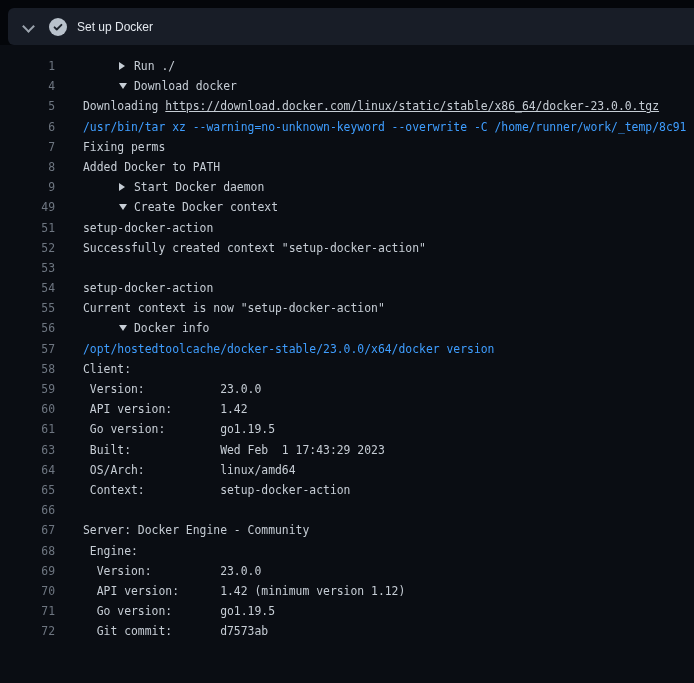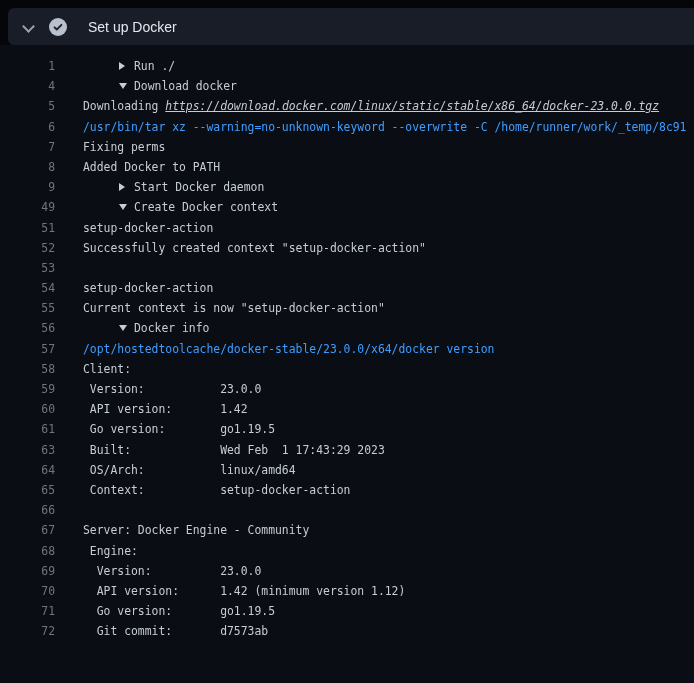--- a/index.html
+++ b/index.html
@@ -34,23 +34,23 @@
     border-right:2px solid var(--chevron);border-bottom:2px solid var(--chevron);
     transform:rotate(45deg);
   }
   .check{
     width:18px;height:18px;border-radius:50%;
     background:var(--check-circle);
     margin-left:13px;flex:none;
     display:flex;align-items:center;justify-content:center;
   }
   .title{
-    margin-left:21px;
+    margin-left:10px;
     font-family:"Liberation Sans","DejaVu Sans",sans-serif;
-    font-size:14px;color:var(--title);
+    font-size:12px;color:var(--title);
   }
   .log{
     position:absolute;top:45px;left:0;right:0;bottom:0;
     background:var(--log-bg);
     padding-top:11px;
     font-size:11.4px;
   }
   .log-row{display:flex;height:20.2px;line-height:20.2px;}
   .num{
     flex:none;width:55px;text-align:right;
@@ -65,21 +65,21 @@
   .arrow.right::before{
     content:'';display:inline-block;
     border-left:6px solid var(--text);
     border-top:4px solid transparent;border-bottom:4px solid transparent;
   }
   .arrow.down::before{
     content:'';display:inline-block;vertical-align:1px;
     border-top:6px solid var(--text);
     border-left:4px solid transparent;border-right:4px solid transparent;
   }
-  .link{text-decoration:underline;cursor:pointer;font-style:italic;}
+  .link{text-decoration:underline;cursor:pointer;}
 </style>
 </head>
 <body>
 
 <div class="step-header">
   <span class="chev"></span>
   <span class="check">
     <svg width="10" height="10" viewBox="0 0 16 16">
       <path d="M2.5 8.5 L6 12 L13.5 4.5" fill="none" stroke="#1d232c" stroke-width="3" stroke-linecap="round" stroke-linejoin="round"></path>
     </svg>

